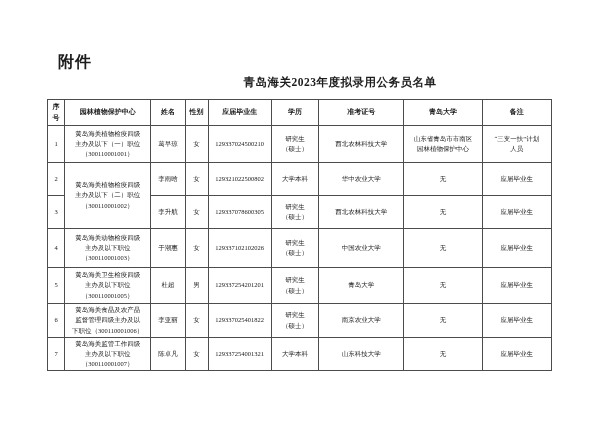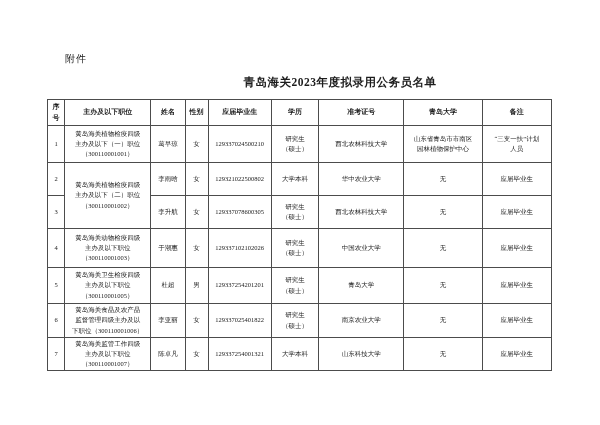--- a/index.html
+++ b/index.html
@@ -2,22 +2,22 @@
 <html><head>
 <meta charset="utf-8">
 <style>
   html,body{margin:0;padding:0;}
   body{
     width:600px;height:425px;background:#ffffff;
     font-family:"Liberation Serif", serif;
     color:#1c1c1c;position:relative;overflow:hidden;
   }
   .attachment{
-    position:absolute;left:65px;top:52px;
-    font-size:10px;font-weight:normal;letter-spacing:1px;
+    position:absolute;left:58px;top:52px;
+    font-size:16px;font-weight:bold;letter-spacing:1px;
   }
   .doc-title{
     position:absolute;left:0;top:75px;width:600px;
     text-align:center;font-size:11.5px;font-weight:bold;letter-spacing:0.5px;margin-left:40px;
   }
   table.roster{
     position:absolute;left:47px;top:99px;
     border-collapse:collapse;table-layout:fixed;width:505px;
   }
   table.roster th, table.roster td{
@@ -53,21 +53,21 @@
       <col style="width:63px">
       <col style="width:47px">
     <col style="width:85px">
       <col style="width:78px">
       <col style="width:69px">
   </colgroup>
   <thead>
     <tr class="hdr">
       <th>序
 号</th>
-      <th>主办及以下职位</th>
+      <th>园林植物保护中心</th>
       <th>姓名</th>
       <th>性别</th>
       <th>应届毕业生</th>
       <th>学历</th>
       <th>准考证号</th>
       <th>青岛大学</th>
       <th>备注</th>
     </tr>
   </thead>
   <tbody>

